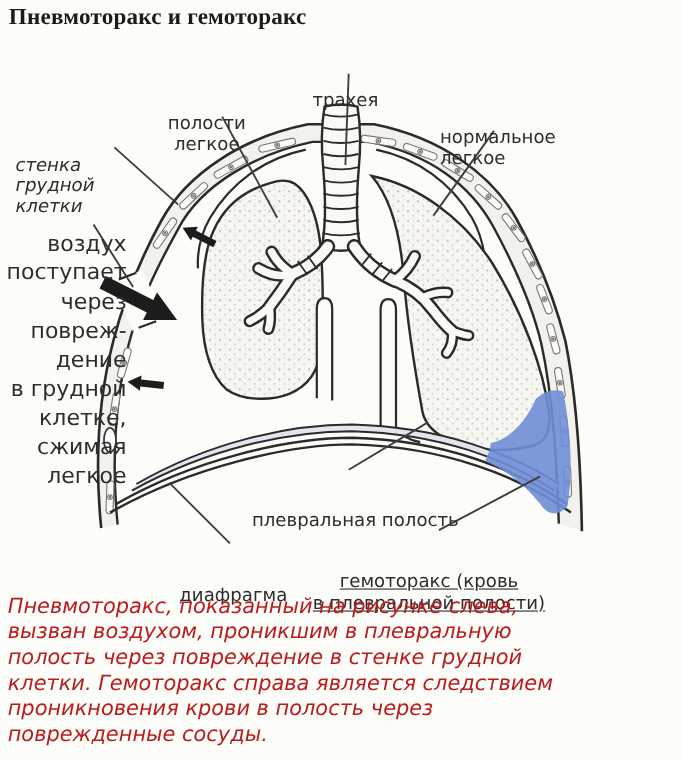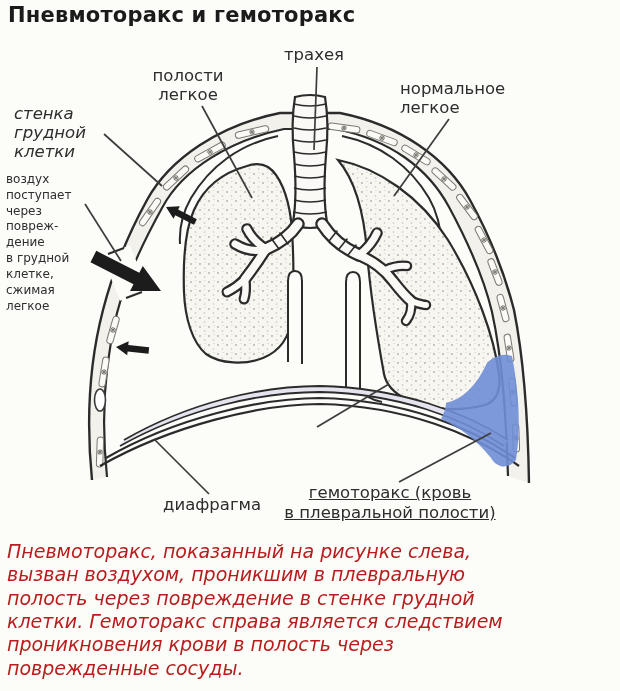--- a/index.html
+++ b/index.html
@@ -4,33 +4,33 @@
 <style>
   html,body{margin:0;padding:0;}
   .screen{
     position:relative;width:620px;height:691px;
     background:#fcfcf9;overflow:hidden;
     font-family:"DejaVu Sans","Liberation Sans",sans-serif;
     color:#2d2d2d;
   }
   .title{
     position:absolute;left:8px;top:3px;
-    font-size:21px;font-weight:bold;color:#1b1b1b;letter-spacing:.2px;
+    font-size:21px;font-weight:bold;color:#1b1b1b;letter-spacing:.2px;font-family:Liberation Serif, serif;
   }
   .lbl{
     position:absolute;font-size:16.5px;line-height:1.18;
-    white-space:pre-line;color:#2d2d2d;
+    white-space:pre-line;color:#2d2d2d;margin-top:36px;
   }
   .lbl.center{text-align:center;}
   .lbl.right{text-align:left;}
   .lbl-trachea{left:284px;top:45px;}
   .lbl-compressed{left:142px;top:66px;width:92px;}
   .lbl-normal{left:400px;top:79px;width:116px;}
   .lbl-chestwall{left:14px;top:104px;width:86px;line-height:1.16;font-style:italic;}
-  .lbl-air{left:6px;top:172px;line-height:1.32;font-size:12px;}
+  .lbl-air{left:6px;top:172px;line-height:1.32;font-size:20px;text-align:right;}
   .lbl-pleural{left:229px;top:427px;}
   .lbl-diaphragm{left:163px;top:495px;}
   .lbl-hemo{left:282px;top:483px;width:216px;line-height:1.24;text-decoration:underline;}
   .caption{
     position:absolute;left:7px;top:540px;width:600px;
     font-size:19px;font-style:italic;line-height:1.23;color:#b91c1c;
     white-space:pre-line;
   }
   svg{position:absolute;left:0;top:0;}
 </style>
@@ -265,20 +265,21 @@
 клетки</div>
   <div class="lbl lbl-air">воздух
 поступает
 через
 повреж-
 дение
 в грудной
 клетке,
 сжимая
 легкое</div>
+  <div class="lbl lbl-pleural">плевральная полость</div>
   <div class="lbl lbl-diaphragm">диафрагма</div>
   <div class="lbl center lbl-hemo">гемоторакс (кровь
 в плевральной полости)</div>
 
   <div class="caption">Пневмоторакс, показанный на рисунке слева,
 вызван воздухом, проникшим в плевральную
 полость через повреждение в стенке грудной
 клетки. Гемоторакс справа является следствием
 проникновения крови в полость через
 поврежденные сосуды.</div>

